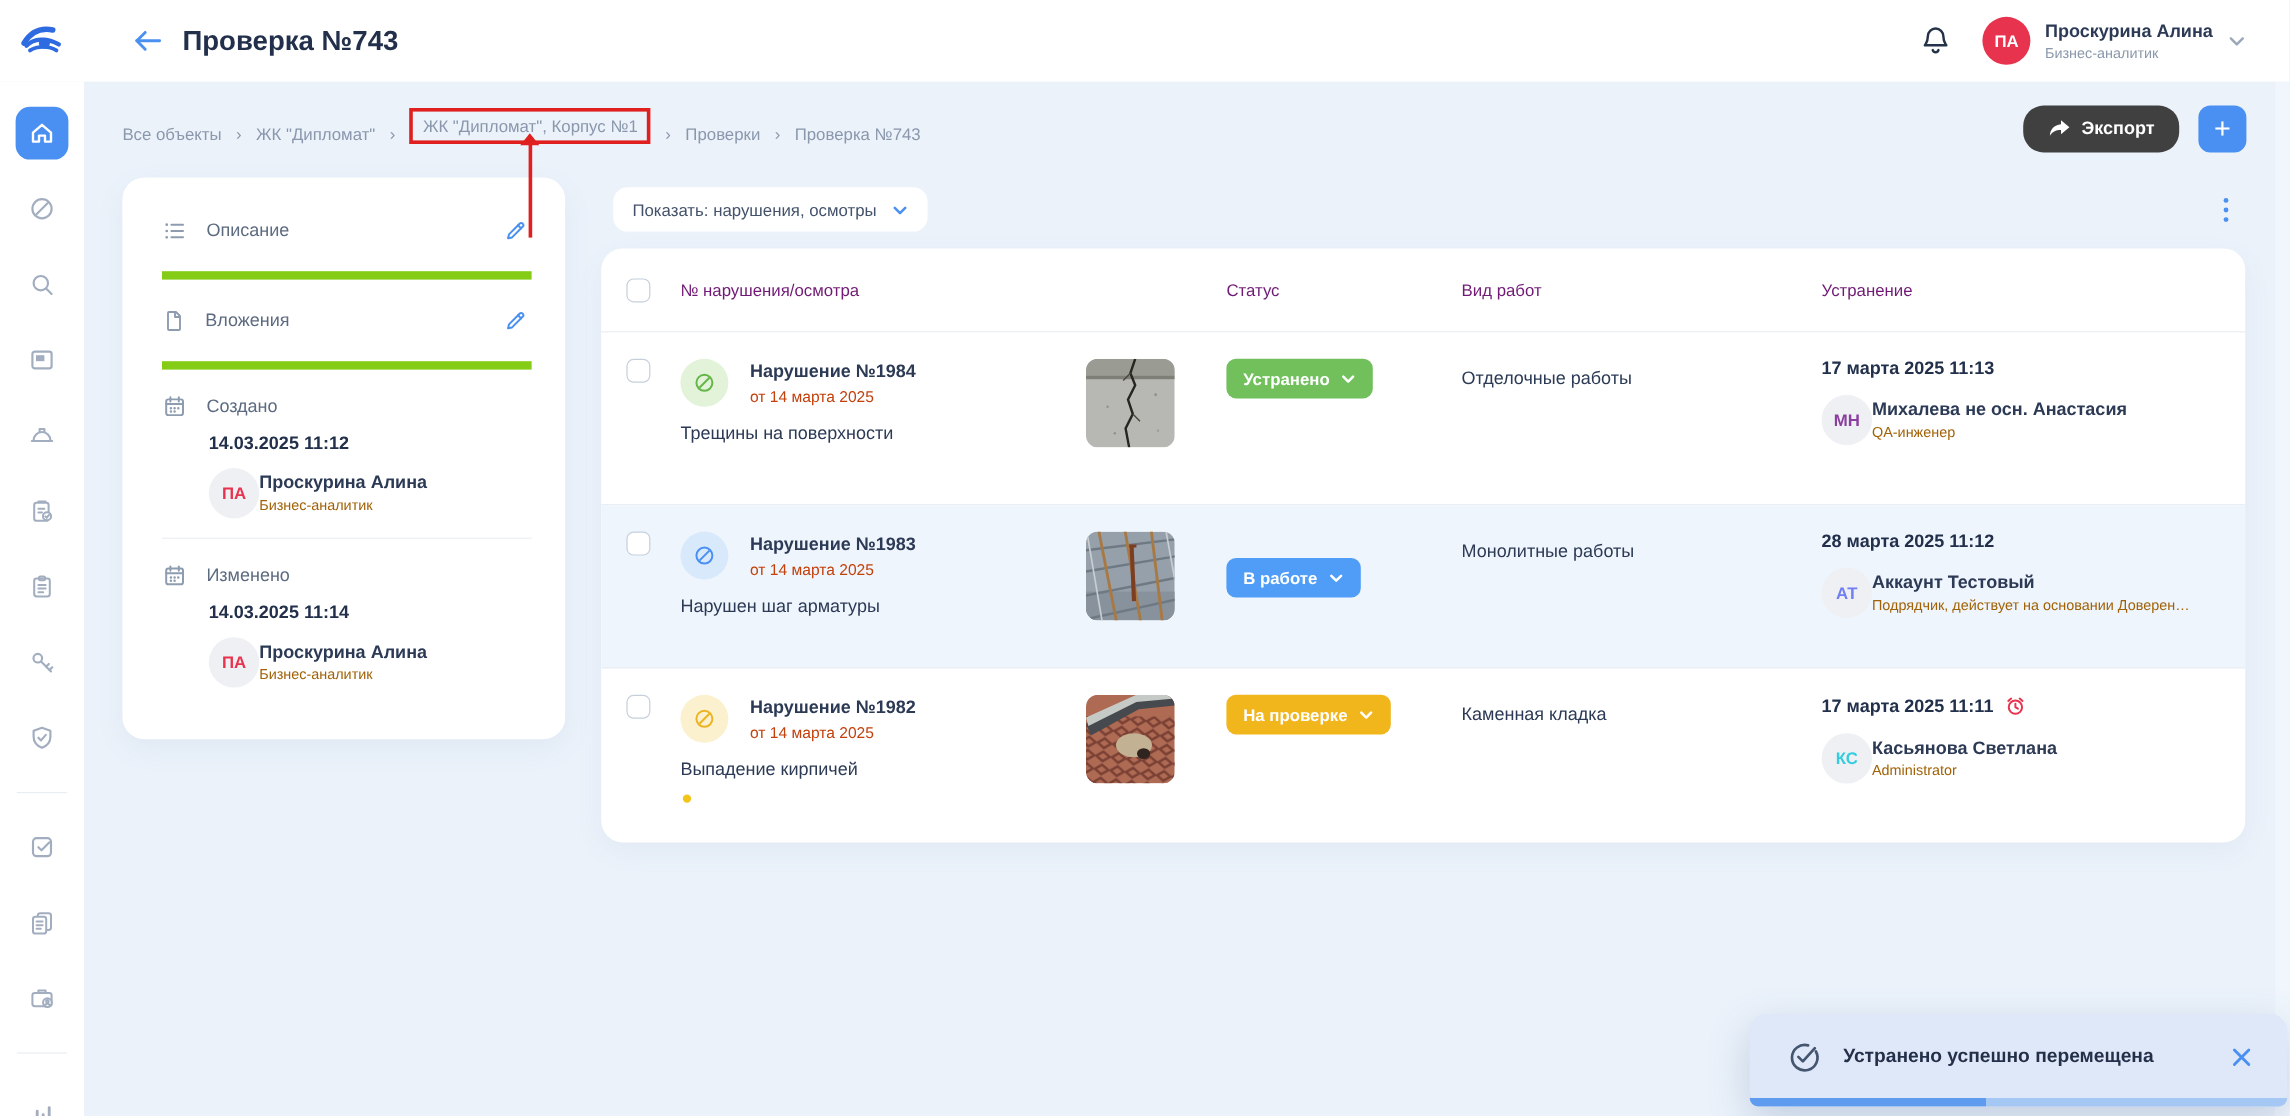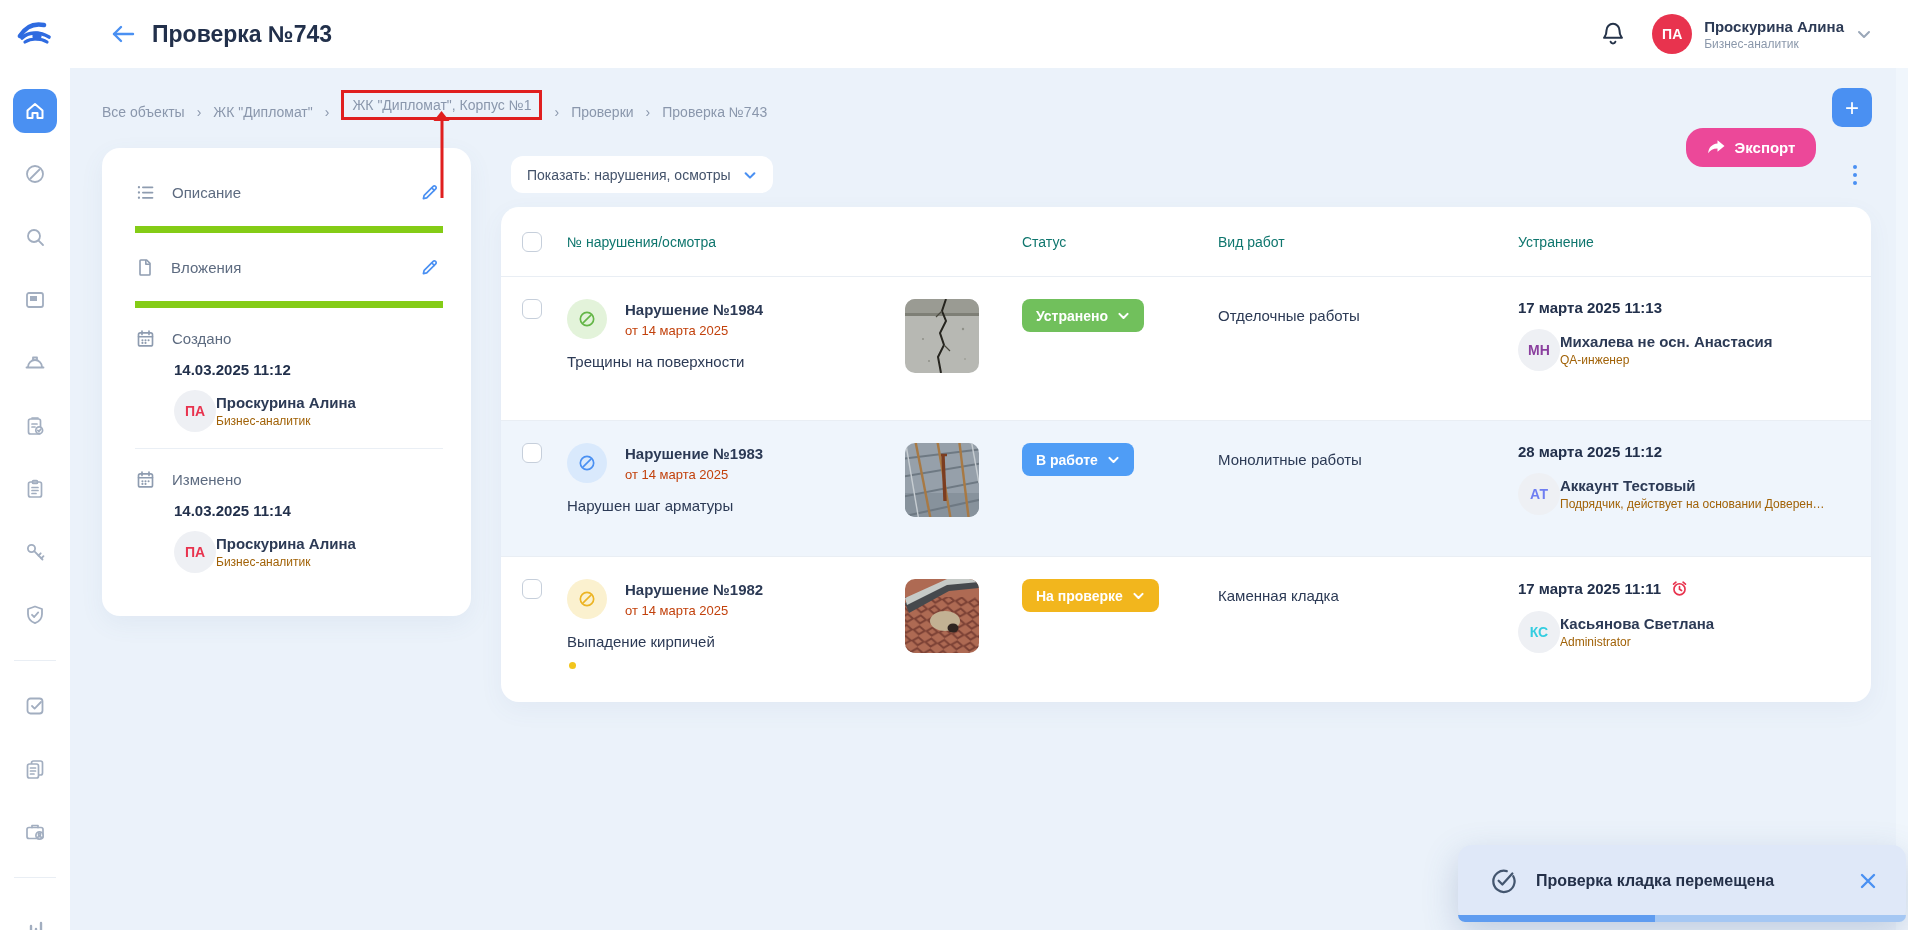--- a/index.html
+++ b/index.html
@@ -26,21 +26,21 @@
   .side-div { width:42px; height:1px; background:#e9eef4; margin:4px 0 23px 0; flex:0 0 auto; }
 
   
   .breadcrumb { position:absolute; left:102px; top:84px; height:36px; display:flex; align-items:flex-end; gap:12px; font-size:14px; color:#8a97ac; z-index:10; }
   .bc-item { white-space:nowrap; cursor:pointer; }
   .bc-sep { color:#8a97ac; font-size:14px; }
   .bc-box { position:relative; border:3px solid #e01f1f; padding:4px 8px; }
   .annotation-arrow { position:absolute; left:50%; top:calc(100% + 3px); transform:translateX(-50%); width:3px; height:78px; background:#e01f1f; z-index:25; }
   .annotation-arrow::before { content:""; position:absolute; top:-9px; left:50%; transform:translateX(-50%); border-left:8px solid transparent; border-right:8px solid transparent; border-bottom:10px solid #e01f1f; }
 
-  .export-btn { position:absolute; left:1686px; top:88px; width:130px; height:39px; background:#ec4899; color:#fff; border:none; border-radius:17px; font-size:15px; font-weight:600; display:flex; align-items:center; justify-content:center; gap:9px; cursor:pointer; font-family:inherit;margin-top:40px; }
+  .export-btn { position:absolute; left:1686px; top:88px; width:130px; height:39px; background:#404040; color:#fff; border:none; border-radius:17px; font-size:15px; font-weight:600; display:flex; align-items:center; justify-content:center; gap:9px; cursor:pointer; font-family:inherit; }
   .add-btn { position:absolute; left:1832px; top:88px; width:40px; height:39px; background:#4a90f2; color:#fff; border:none; border-radius:10px; font-size:24px; font-weight:400; line-height:1; cursor:pointer; font-family:inherit; }
 
   
   .panel { position:absolute; left:102px; top:148px; width:369px; height:468px; background:#fff; border-radius:18px; box-shadow:0 8px 24px rgba(80,110,160,.07); padding:10px 28px 0 33px; z-index:5; }
   .panel-row { display:flex; align-items:center; gap:16px; padding:22px 0; border-bottom:7px solid #84cc16; color:#8e9cb0; }
   .panel-row .plabel { font-size:15px; color:#5d6b80; }
   .edit-btn { margin-left:auto; background:transparent; border:none; cursor:pointer; color:#4a90f2; width:24px; height:24px; }
   .panel-block { padding:20px 0 16px 0; border-bottom:1px solid #eaeff5; }
   .panel-block:last-child { border-bottom:none; }
   .pb-head { display:flex; align-items:center; gap:16px; color:#8e9cb0; }
@@ -53,21 +53,21 @@
 
   
   .filter-chip { position:absolute; left:511px; top:156px; height:37px; background:#fff; border:none; border-radius:12px; padding:0 16px; display:flex; align-items:center; gap:12px; font-size:14px; color:#44536b; cursor:pointer; font-family:inherit; z-index:5; }
   .filter-chip .chev-blue { color:#4a90f2; }
   .kebab { position:absolute; left:1843px; top:158px; width:24px; height:34px; background:transparent; border:none; cursor:pointer; display:flex; flex-direction:column; align-items:center; justify-content:center; gap:4px; }
   .kebab i { width:4px; height:4px; border-radius:50%; background:#4a90f2; }
 
   
   .table-card { position:absolute; left:501px; top:207px; width:1370px; height:495px; background:#fff; border-radius:18px; box-shadow:0 8px 24px rgba(80,110,160,.06); overflow:hidden; z-index:4; }
   .trow { display:grid; grid-template-columns:66px 455px 196px 300px 1fr; }
-  .thead { height:70px; align-items:center; color:#0f766e; font-size:14px; border-bottom:1px solid #e9eef4; }
+  .thead { height:70px; align-items:center; color:#701a75; font-size:14px; border-bottom:1px solid #e9eef4; }
   .cb-cell { padding-left:21px; }
   .checkbox { width:20px; height:20px; border:1.5px solid #c6cfdb; border-radius:6px; background:#fff; cursor:pointer; }
   .tbody-row { height:144px; padding-top:22px; border-bottom:1px solid #e9eef4; }
   .tbody-row.row-2 { height:136px; background:#eff5fc; }
   .tbody-row.row-3 { height:145px; border-bottom:none; }
   .main-cell { display:flex; align-items:flex-start; }
   .main-left { flex:1 1 auto; }
   .v-head { display:flex; align-items:center; gap:18px; }
   .v-icon { width:40px; height:40px; border-radius:50%; display:flex; align-items:center; justify-content:center; flex:0 0 auto; }
   .v-title { font-size:15px; font-weight:700; color:#2c3a55; cursor:pointer; }
@@ -428,21 +428,21 @@
             <g stroke="#c7cdd2" stroke-width="1.4">
               <path d="M0 -4 14 78"></path>
               <path d="M66 -4 74 40"></path>
             </g>
             <path d="M38 12 40 58" stroke="#7c3d20" stroke-width="3.4"></path>
             <path d="M36 12h6" stroke="#7c3d20" stroke-width="2.4"></path>
           </svg>
       </div>
     </div>
     <div>
-      <button class="status-btn" style="background: rgb(79, 157, 246);">
+      <button class="status-btn" style="background: rgb(79, 157, 246); margin-top: 22px;">
         <span>В работе</span>
         <svg width="13" height="13" viewBox="0 0 16 16" fill="none" stroke="#fff" stroke-width="2.6" stroke-linecap="round" stroke-linejoin="round">
             <path d="M3 6l5 5 5-5"></path>
           </svg>
       </button>
     </div>
     <div class="work-cell">Монолитные работы</div>
     <div class="fix-cell">
       <div class="fix-date">
           <span>28 марта 2025 11:12</span>
@@ -523,21 +523,21 @@
   </div>
 </section>
 
 <div class="scroll-gutter"></div>
 
 <div class="toast">
   <svg width="30" height="30" viewBox="0 0 24 24" fill="none" stroke="#44566f" stroke-width="1.8" stroke-linecap="round" stroke-linejoin="round">
       <path d="M20.2 8.2A8.5 8.5 0 1 1 15 4.1"></path>
       <path d="m8.5 11.8 3 3L19.5 6"></path>
     </svg>
-  <div class="toast-msg">Проверка кладка перемещена</div>
+  <div class="toast-msg">Устранено успешно перемещена</div>
   <button class="toast-close">
     <svg width="20" height="20" viewBox="0 0 20 20" fill="none" stroke="currentColor" stroke-width="2.4" stroke-linecap="round">
         <path d="M4 4l12 12M16 4 4 16"></path>
       </svg>
   </button>
   <div class="toast-progress">
     <div class="fill" style="width: 44%;"></div>
   </div>
 </div>
 

